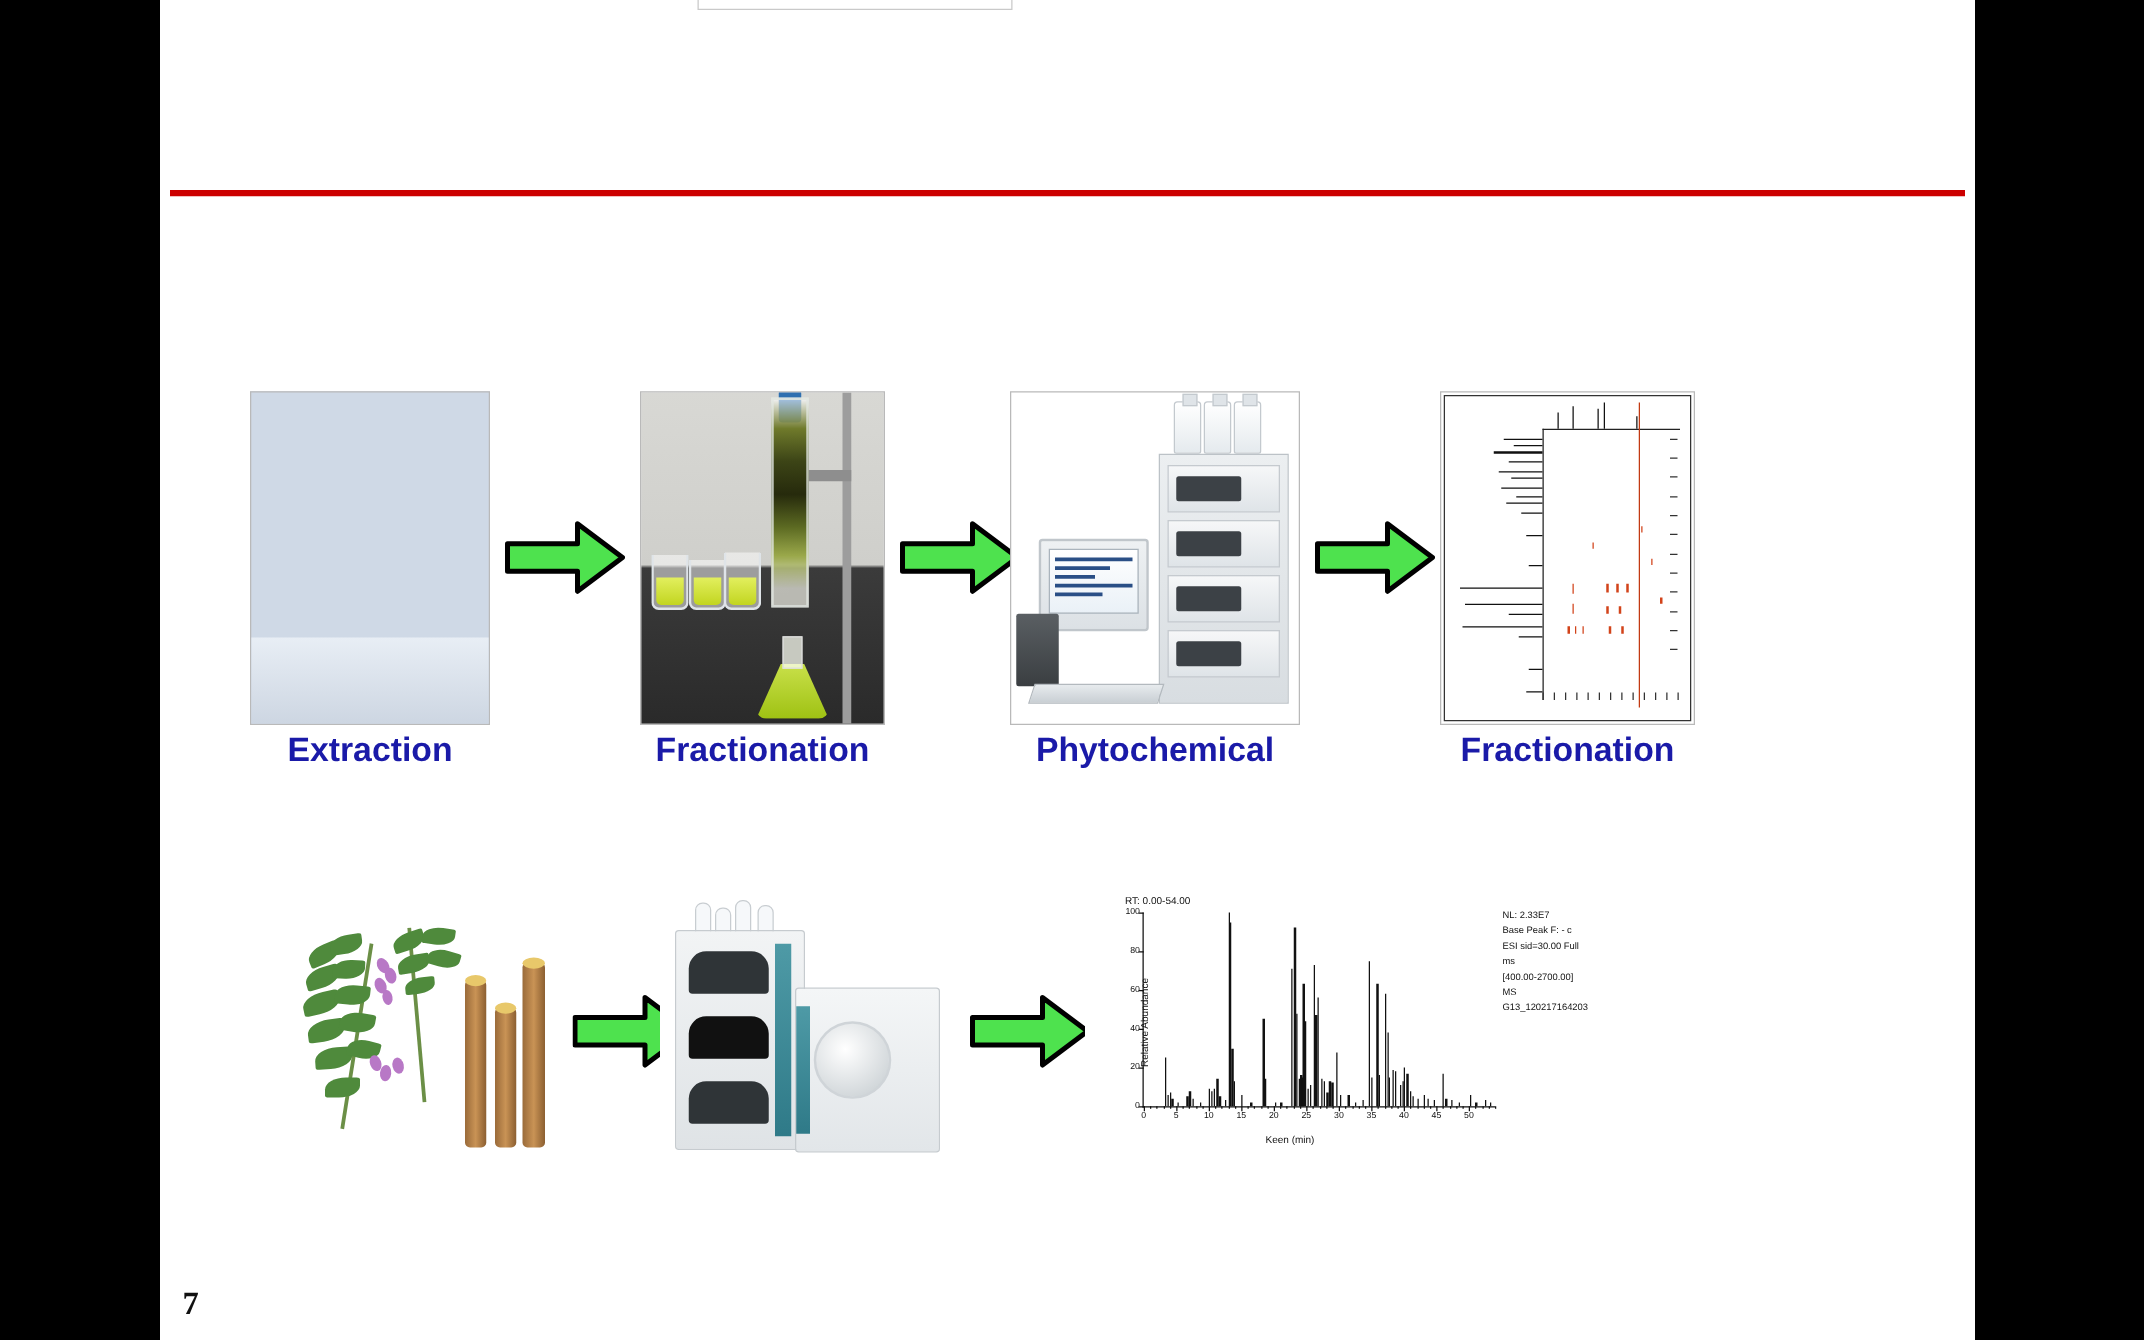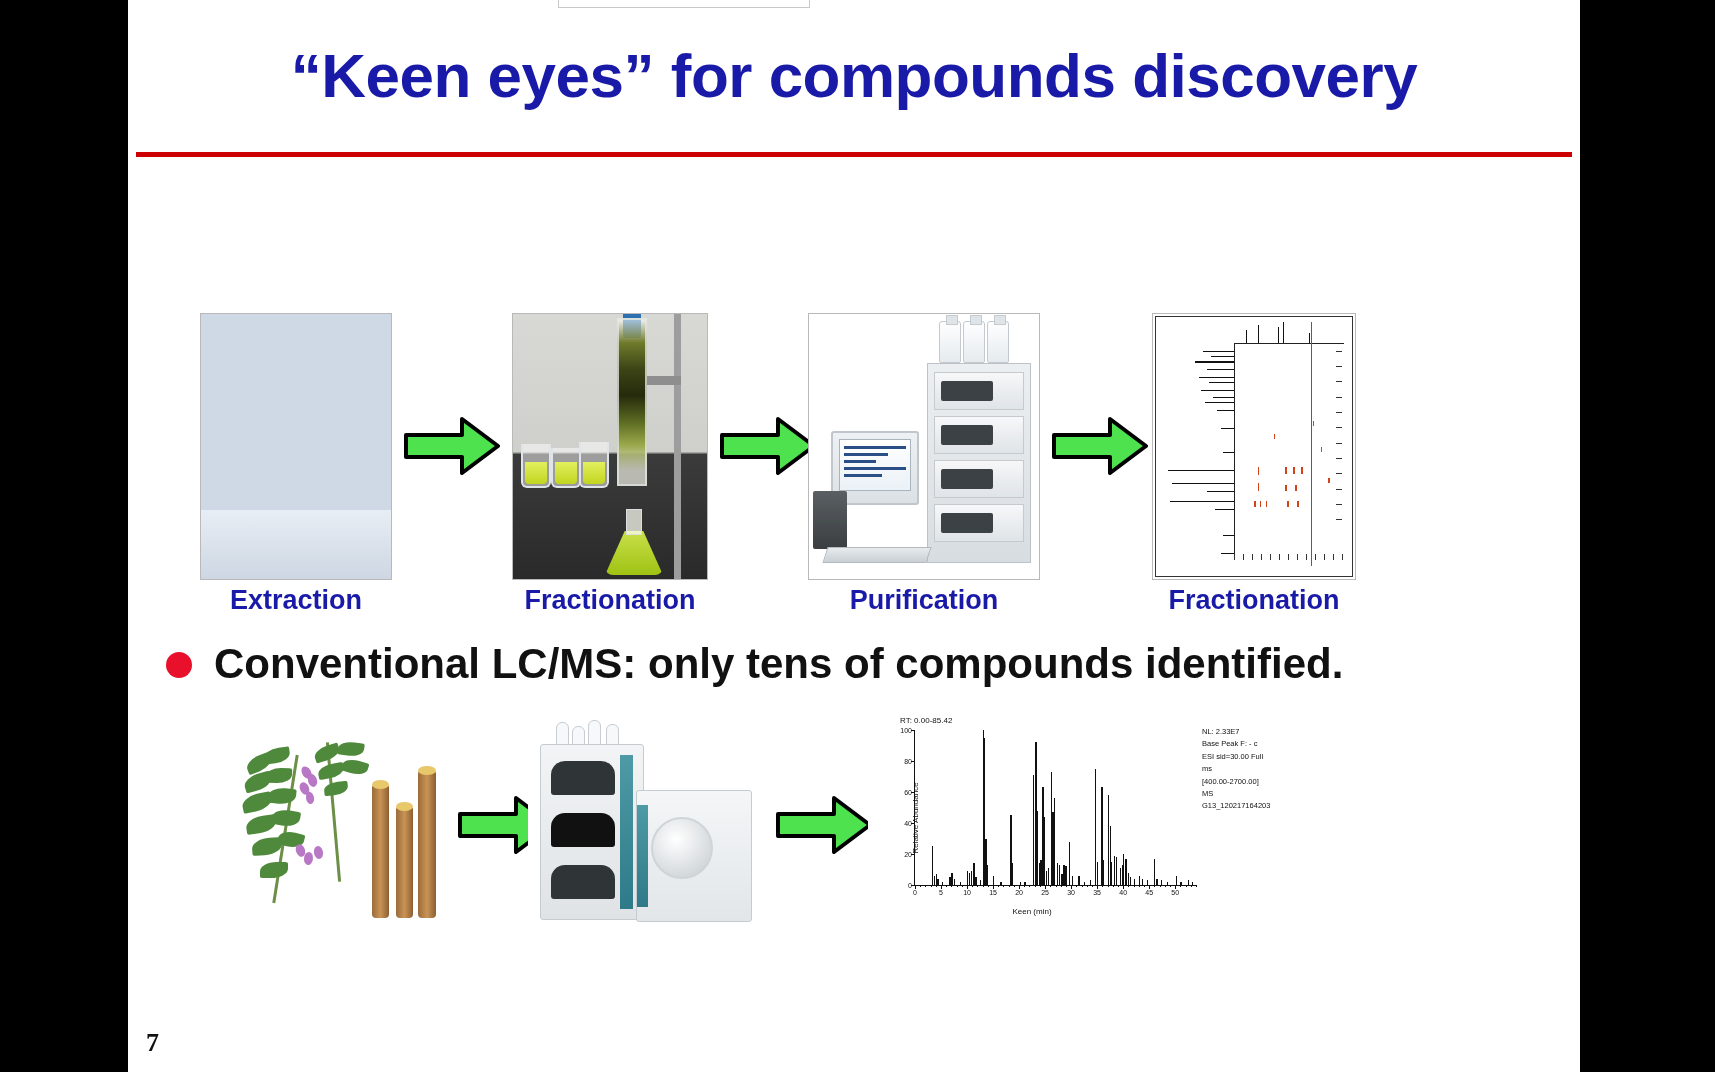--- a/index.html
+++ b/index.html
@@ -233,21 +233,20 @@
   }
 </style>
 </head>
 <body>
 
 <div id="slide-root">
   <div id="slide-canvas">
 
     <div class="top-stub"></div>
 
-    <div class="slide-title">“Keen eyes” for compounds discovery</div>
     <div class="title-rule"></div>
 
 
 
     <div id="process-row">
 
       <div class="pimg" id="img-extraction">
         <div class="bk-bench"></div>
       </div>
       <div class="plabel" style="left:72px; top:272px; width:192px;">Extraction</div>
@@ -314,21 +313,21 @@
                 <s style="top:13px; right:22px"></s>
               <s style="top:20px; right:34px"></s>
                 <s style="top:27px"></s>
               <s style="top:34px; right:28px"></s>
             </div>
           </div>
           <div class="hp-tower"></div>
           <div class="hp-keyb"></div>
         </div>
       </div>
-      <div class="plabel" style="left:680px; top:272px; width:232px;">Purification</div>
+      <div class="plabel" style="left:680px; top:272px; width:232px;">Phytochemical</div>
 
       <div class="garrow" style="left:924px; top:102px;">
         <svg width="96" height="62" viewBox="0 0 96 62">
           <path d="M2 20 L58 20 L58 4 L94 31 L58 58 L58 42 L2 42 Z" fill="#4ee24e" stroke="#000" stroke-width="4" stroke-linejoin="round"></path>
         </svg>
       </div>
 
       <div class="pimg" id="img-identification">
         <div class="nmr-frame">
           <div class="nmr-axisv"></div>
@@ -412,24 +411,20 @@
               <i style="top:68%"></i>
             <i style="top:76%"></i>
               <i style="top:84%"></i>
               <i style="top:92%"></i>
           </div>
         </div>
       </div>
       <div class="plabel" style="left:1024px; top:272px; width:204px;">Fractionation</div>
     </div>
 
-    <div class="bullet-row" id="bullet-lcms">
-      <span class="bullet-dot"></span>
-      <span class="bullet-text">Conventional LC/MS: only tens of compounds identified.</span>
-    </div>
 
     <div id="bottom-row">
 
       <div id="img-plant">
         <div class="stem" style="left:44px; top:42px; width:3px; height:150px; transform:rotate(9deg);"></div>
         <div class="stem" style="left:92px; top:30px; width:3px; height:140px; transform:rotate(-5deg);"></div>
         <div class="leaf" style="left:6px;  top:44px;  width:26px; height:15px; transform:rotate(-22deg);"></div>
         <div class="leaf" style="left:24px; top:36px;  width:26px; height:15px; transform:rotate(-8deg);"></div>
         <div class="leaf" style="left:4px;  top:62px;  width:28px; height:16px; transform:rotate(-16deg);"></div>
         <div class="leaf" style="left:26px; top:56px;  width:26px; height:15px; transform:rotate(2deg);"></div>
@@ -485,21 +480,21 @@
         </div>
       </div>
 
       <div class="garrow" style="left:648px; top:82px;">
         <svg width="96" height="62" viewBox="0 0 96 62">
           <path d="M2 20 L58 20 L58 4 L94 31 L58 58 L58 42 L2 42 Z" fill="#4ee24e" stroke="#000" stroke-width="4" stroke-linejoin="round"></path>
         </svg>
       </div>
 
       <div id="img-chrom">
-        <div class="cr-rt">RT: 0.00-85.42</div>
+        <div class="cr-rt">RT: 0.00-54.00</div>
         <div class="cr-ylab">Relative Abundance</div>
         <div class="cr-plot" id="cr-plot">
             <div class="cr-ytick" style="top: 100%;">0</div>
             <div class="cr-ytickline" style="top: 100%;"></div>
             <div class="cr-ytick" style="top: 80%;">20</div>
             <div class="cr-ytickline" style="top: 80%;"></div>
             <div class="cr-ytick" style="top: 60%;">40</div>
             <div class="cr-ytickline" style="top: 60%;"></div>
             <div class="cr-ytick" style="top: 40%;">60</div>
             <div class="cr-ytickline" style="top: 40%;"></div>

